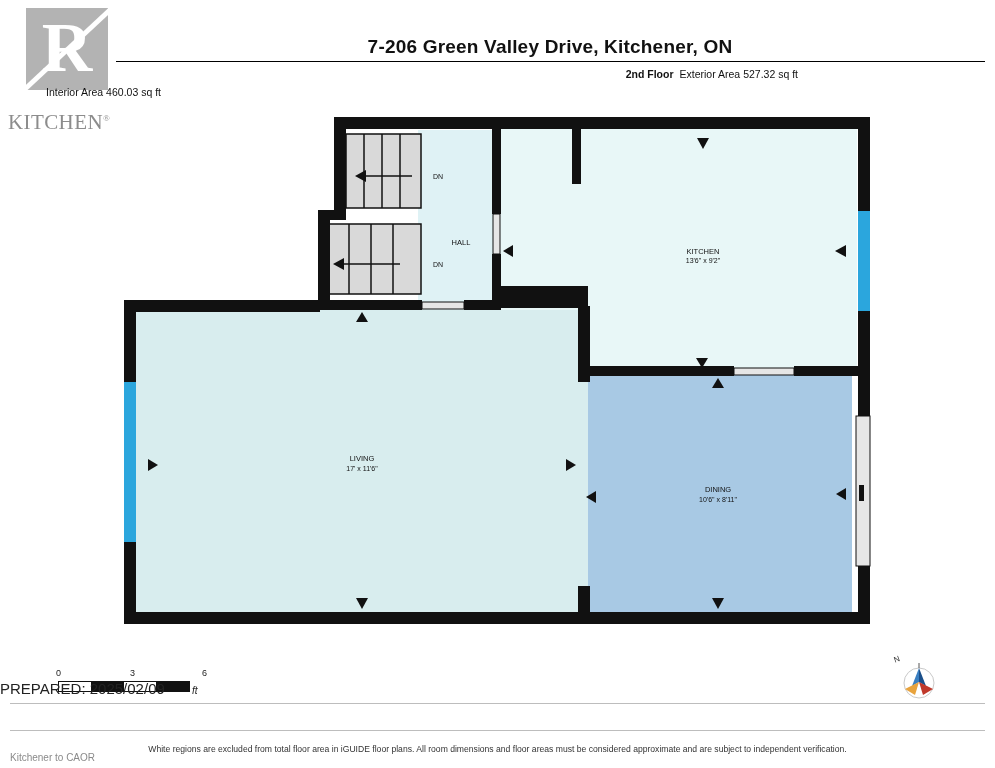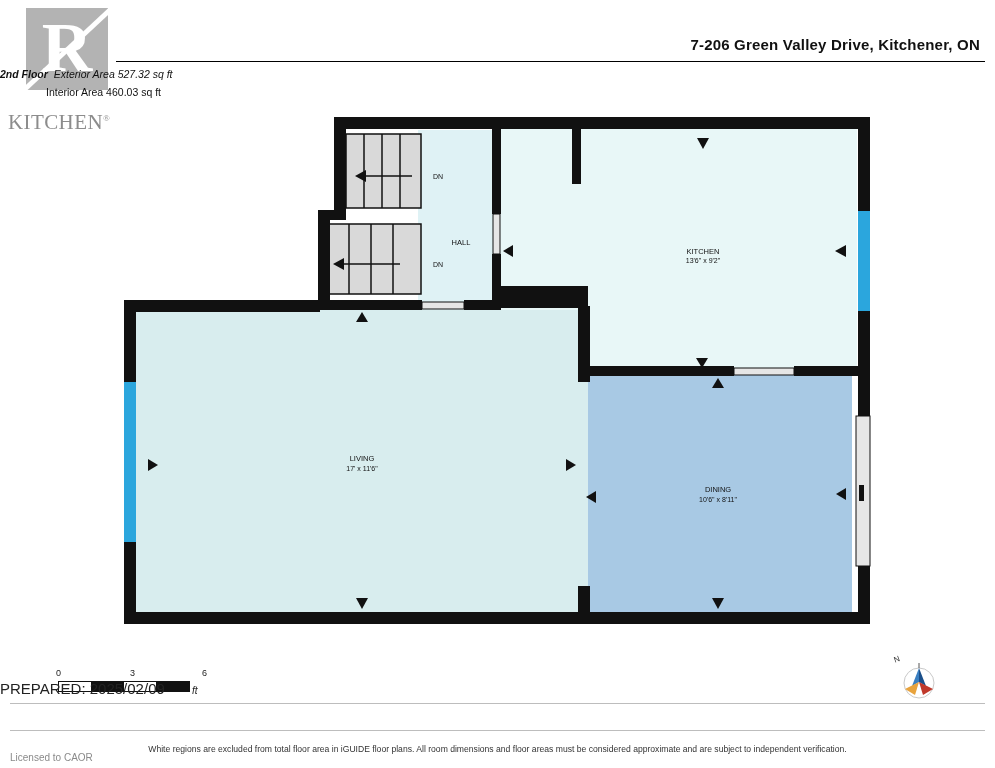--- a/index.html
+++ b/index.html
@@ -74,33 +74,32 @@
     top: 61px;
     width: 869px;
     height: 1px;
     background: #000000;
   }
   .doc-title {
     position: absolute;
     left: 120px;
     top: 36px;
     width: 860px;
-    text-align: right;
-    font-size: 15px;
+    text-align: center;
+    font-size: 19px;
     font-weight: bold;
     letter-spacing: 0.2px;
   }
   .floor-line {
     position: absolute;
     left: 0;
     top: 68px;
     width: 798px;
-    text-align: left;
+    text-align: right;
     font-size: 10.5px;
-    font-style: italic;
   }
   .floor-line .floor-label {
     font-weight: bold;
     margin-right: 6px;
   }
   .area-line2 {
     position: absolute;
     left: 0;
     top: 86px;
     width: 995px;
@@ -375,13 +374,13 @@
     <polygon points="26,13 19,31 26,27" fill="#3a7fc1"></polygon>
     <polygon points="12,34 26,27 22,40" fill="#e8a33d"></polygon>
     <polygon points="40,34 26,27 30,40" fill="#c0392b"></polygon>
     <line x1="26" y1="8" x2="26" y2="13" stroke="#555" stroke-width="1"></line>
   </svg>
 </div>
 
 <div class="disclaimer-rule-top"></div>
 <div class="disclaimer">White regions are excluded from total floor area in iGUIDE floor plans. All room dimensions and floor areas must be considered approximate and are subject to independent verification.</div>
 <div class="disclaimer-rule-bottom"></div>
-<div class="license">Licensed to CAOR</div>
+<div class="license">Kitchener to CAOR</div>
 
 </body></html>

